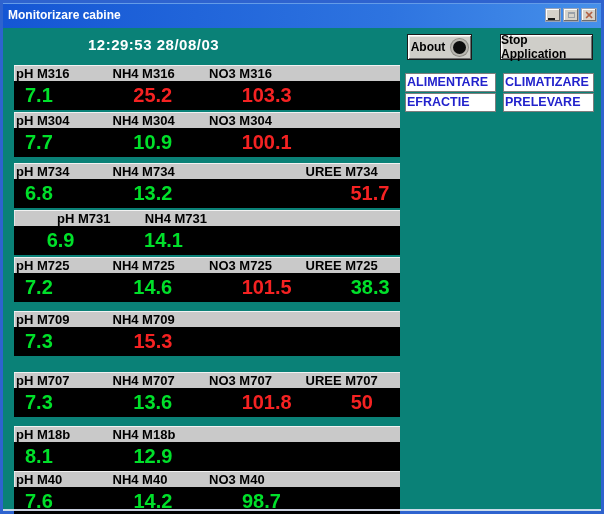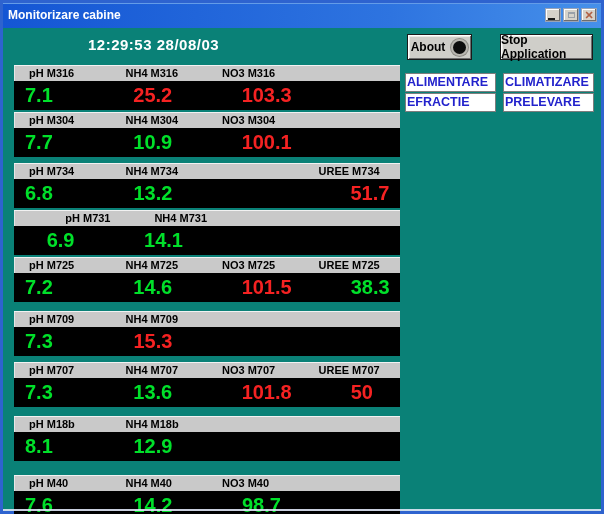--- a/index.html
+++ b/index.html
@@ -62,22 +62,22 @@
   }
   
   .stations{position:absolute;left:11px;top:37px;width:386px;}
   .station{width:386px;}
   .hdr{
     display:grid;grid-template-columns:repeat(4,1fr);
     height:16px;background:#c9c9c9;
     box-shadow:inset 0 1px 0 #f2f2f2, inset 1px 0 0 #e6e6e6;
   }
   .hdr .cell{
-    font-size:11px;font-weight:bold;color:#000;
-    padding-left:15px;line-height:17px;white-space:nowrap;overflow:hidden;
+    font-size:13px;font-weight:bold;color:#000;
+    padding-left:2px;line-height:17px;white-space:nowrap;overflow:hidden;
   }
   .vals{
     display:grid;grid-template-columns:repeat(4,1fr);
     height:29px;background:#000000;gap:48px;
   }
   .vals .cell{
     font-size:20px;font-weight:bold;
     padding-left:11px;line-height:29px;white-space:nowrap;
   }
   .green{color:#00e02a;}
@@ -195,21 +195,21 @@
             <div class="cell">UREE M725</div>
           </div>
     <div class="vals">
             <div class="cell green">7.2</div>
             <div class="cell green">14.6</div>
             <div class="cell red">101.5</div>
             <div class="cell green">38.3</div>
           </div>
   </div>
 
-  <div class="station" style="margin-bottom: 6px;">
+  <div class="station" style="margin-bottom: 16px;">
     <div class="hdr">
             <div class="cell">pH M709</div>
             <div class="cell">NH4 M709</div>
             <div class="cell"></div>
             <div class="cell"></div>
           </div>
     <div class="vals">
             <div class="cell green">7.3</div>
             <div class="cell red">15.3</div>
             <div class="cell"></div>
@@ -225,21 +225,21 @@
             <div class="cell">UREE M707</div>
           </div>
     <div class="vals">
             <div class="cell green">7.3</div>
             <div class="cell green">13.6</div>
             <div class="cell red">101.8</div>
             <div class="cell red">50</div>
           </div>
   </div>
 
-  <div class="station" style="margin-bottom: 14px;">
+  <div class="station" style="margin-bottom: 0;">
     <div class="hdr">
             <div class="cell">pH M18b</div>
             <div class="cell">NH4 M18b</div>
             <div class="cell"></div>
             <div class="cell"></div>
           </div>
     <div class="vals">
             <div class="cell green">8.1</div>
             <div class="cell green">12.9</div>
             <div class="cell"></div>

